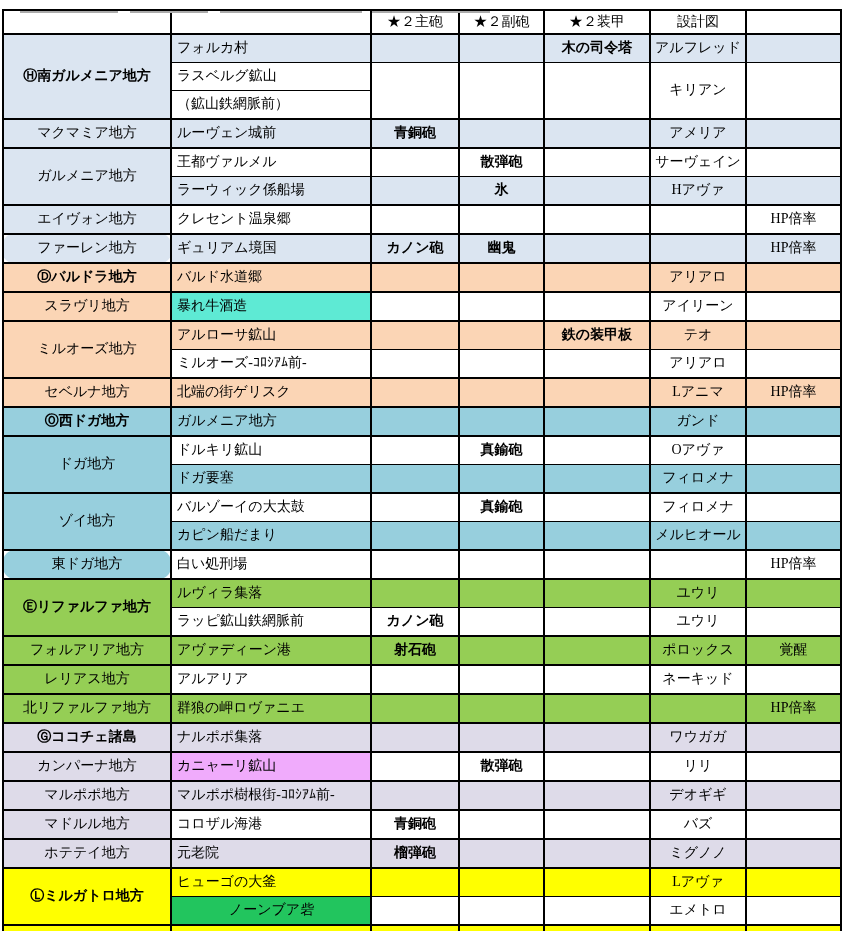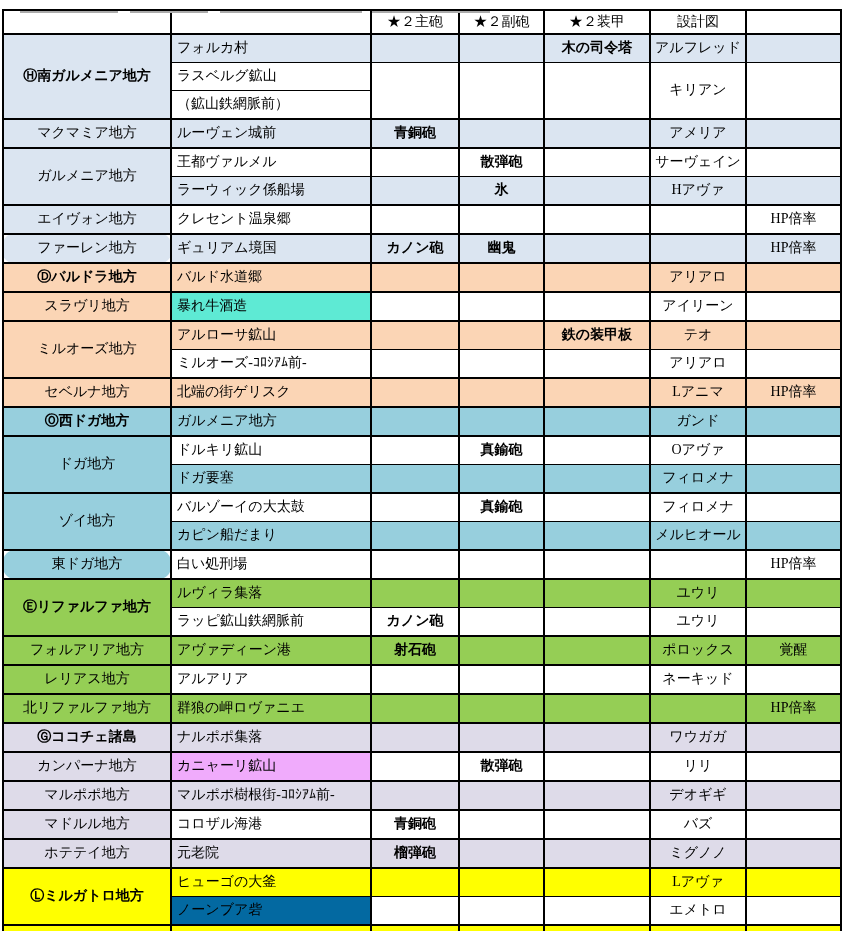--- a/index.html
+++ b/index.html
@@ -301,21 +301,21 @@
         <tr class="gs">
           <td rowspan="2" class="c b" style="background: rgb(255, 255, 0);">Ⓛミルガトロ地方</td>
           <td class="loc" style="background: rgb(255, 255, 0);">ヒューゴの大釜</td>
           <td class="c b" style="background: rgb(255, 255, 0);"></td>
           <td class="c b" style="background: rgb(255, 255, 0);"></td>
           <td class="c b" style="background: rgb(255, 255, 0);"></td>
           <td class="c" style="background: rgb(255, 255, 0);">Lアヴァ</td>
           <td class="c" style="background: rgb(255, 255, 0);"></td>
         </tr>
         <tr>
-          <td class="loc" style="background: #0369a1;">ノーンブア砦</td>
+          <td class="loc" style="background: #22c55e; text-align: center;">ノーンブア砦</td>
           <td class="c b" style="background: rgb(255, 255, 255);"></td>
           <td class="c b" style="background: rgb(255, 255, 255);"></td>
           <td class="c b" style="background: rgb(255, 255, 255);"></td>
           <td class="c" style="background: rgb(255, 255, 255);">エメトロ</td>
           <td class="c" style="background: rgb(255, 255, 255);"></td>
         </tr>
         <tr class="gs">
           <td rowspan="1" class="l" style="background: rgb(255, 255, 0);">カドモリス地方</td>
           <td class="loc" style="background: rgb(255, 255, 0);">ロイド＝ハン</td>
           <td class="c b" style="background: rgb(255, 255, 0);">カノン砲</td>

